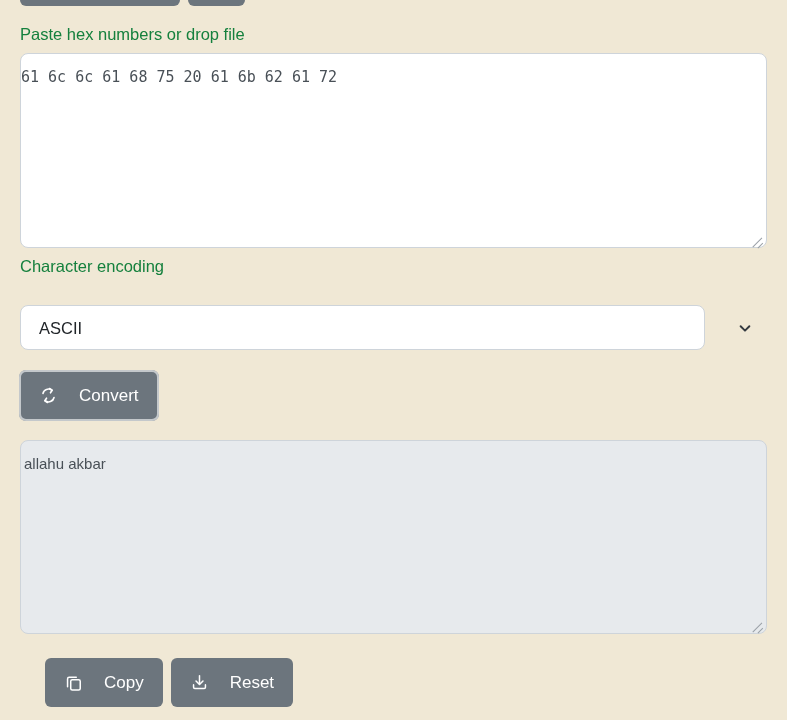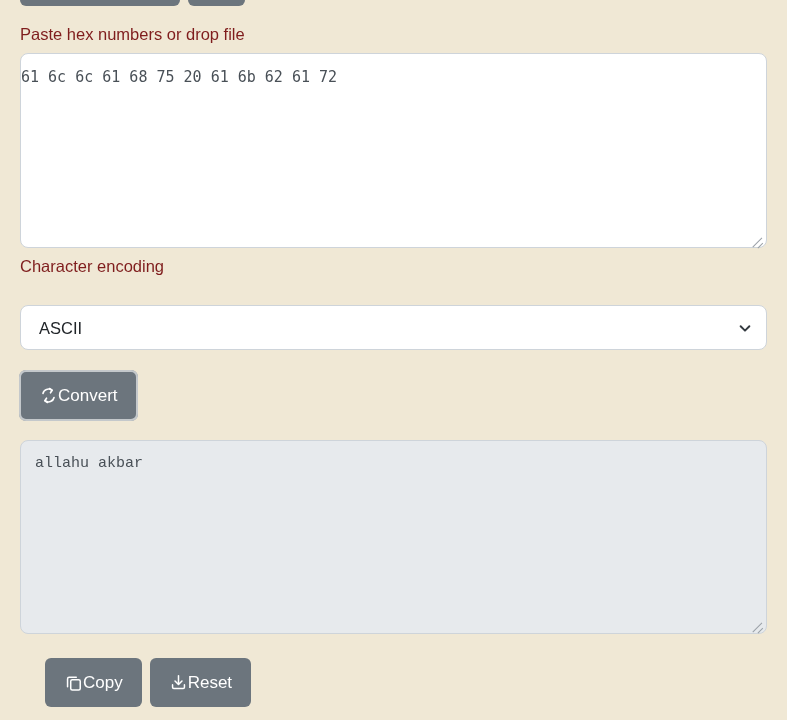--- a/index.html
+++ b/index.html
@@ -31,21 +31,21 @@
     border: none;
     border-radius: 6px;
   }
   .cut-btn.wide { width: 160px; }
   .cut-btn.narrow { width: 57px; }
 
   
   .field-label {
     font-size: 16.5px;
     line-height: 20px;
-    color: #7f1d1d;
+    color: #15803d;
     margin: 0;
   }
 
   #input-label {
     position: absolute;
     left: 20px;
     top: 24px;
   }
 
   
@@ -98,21 +98,21 @@
   
   #encoding-label {
     position: absolute;
     left: 20px;
     top: 256px;
   }
   #encoding-select {
     position: absolute;
     left: 20px;
     top: 305px;
-    width: 747px;
+    width: 685px;
     height: 45px;
     background: #ffffff;
     border: 1px solid #ced4da;
     border-radius: 8px;
     padding: 0 40px 0 18px;
     font-family: "Liberation Sans", sans-serif;
     font-size: 16.5px;
     color: #212529;
     appearance: none;
     -webkit-appearance: none;
@@ -132,21 +132,21 @@
     position: absolute;
     display: flex;
     gap: 8px;
   }
   #action-row { left: 20px; top: 371px; }
   #bottom-row { left: 20px; top: 658px; padding-left: 25px; }
 
   .btn {
     display: inline-flex;
     align-items: center;
-    gap: 0;
+    gap: 21px;
     height: 49px;
     padding: 0 19px;
     background: #6c757d;
     color: #ffffff;
     border: none;
     border-radius: 6px;
     font-family: "Liberation Sans", sans-serif;
     font-size: 17px;
     line-height: 1;
     cursor: pointer;
@@ -163,22 +163,22 @@
   
   #text-output {
     position: absolute;
     left: 20px;
     top: 440px;
     width: 747px;
     height: 194px;
     background: #e7eaed;
     border: 1px solid #ced4da;
     border-radius: 8px;
-    padding: 12px 14px;
-    font-family: Liberation Mono, monospace;
+    padding: 12px 3px;
+    font-family: Liberation Sans, sans-serif;
     font-size: 15px;
     line-height: 22px;
     color: #495057;
     resize: none;
     outline: none;
   }
 </style>
 </head>
 <body>
 

